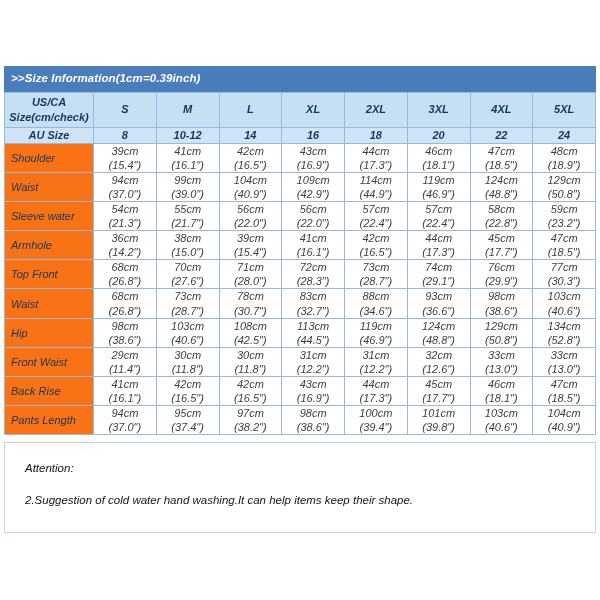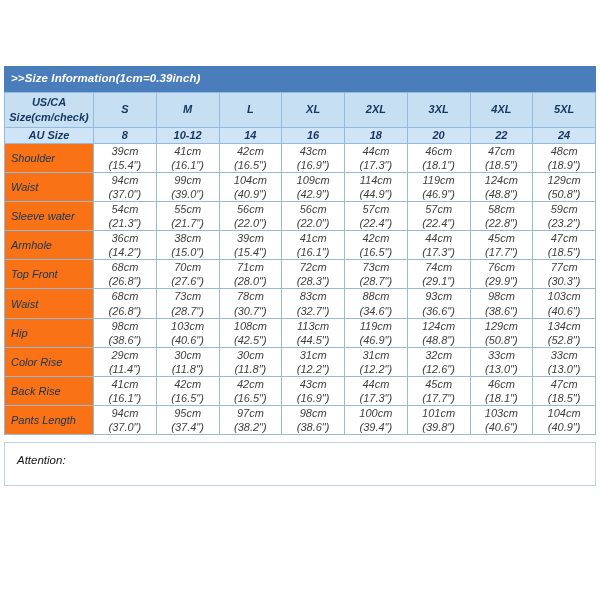--- a/index.html
+++ b/index.html
@@ -26,21 +26,21 @@
     background:#f97316;color:#15365a;font-size:11px;font-weight:normal;
     text-align:left;padding-left:6px;margin-left:18px;
   }
   tr.mrow td{
     background:#ffffff;color:#3f3f3f;font-size:11px;height:28px;line-height:1.28;
   }
   .attention{
     margin-top:7px;border:1px solid #c2d2e0;padding:2px 4px 8px 4px;
     font-size:11.5px;color:#141414;line-height:1.35;
   }
-  .attention .a-line{margin:8px;}
+  .attention .a-line{margin:16px;}
 </style>
 </head>
 <body>
 
 <div class="page">
 
   <div class="titlebar">
     <div>&gt;&gt;Size Information(1cm=0.39inch)</div>
   </div>
 
@@ -316,21 +316,21 @@
           <td>
             <div>129cm</div>
             <div>(50.8")</div>
           </td>
           <td>
             <div>134cm</div>
             <div>(52.8")</div>
           </td>
         </tr>
         <tr class="mrow">
-          <th class="rlabel">Color Rise</th>
+          <th class="rlabel">Front Waist</th>
           <td>
             <div>29cm</div>
             <div>(11.4")</div>
           </td>
           <td>
             <div>30cm</div>
             <div>(11.8")</div>
           </td>
           <td>
             <div>30cm</div>
@@ -425,15 +425,16 @@
           <td>
             <div>104cm</div>
             <div>(40.9")</div>
           </td>
         </tr>
       </tbody>
   </table>
 
   <div class="attention">
     <p class="a-line">Attention:</p>
+    <p class="a-line">2.Suggestion of cold water hand washing.It can help items keep their shape.</p>
   </div>
 
 </div>
 
 </body></html>

